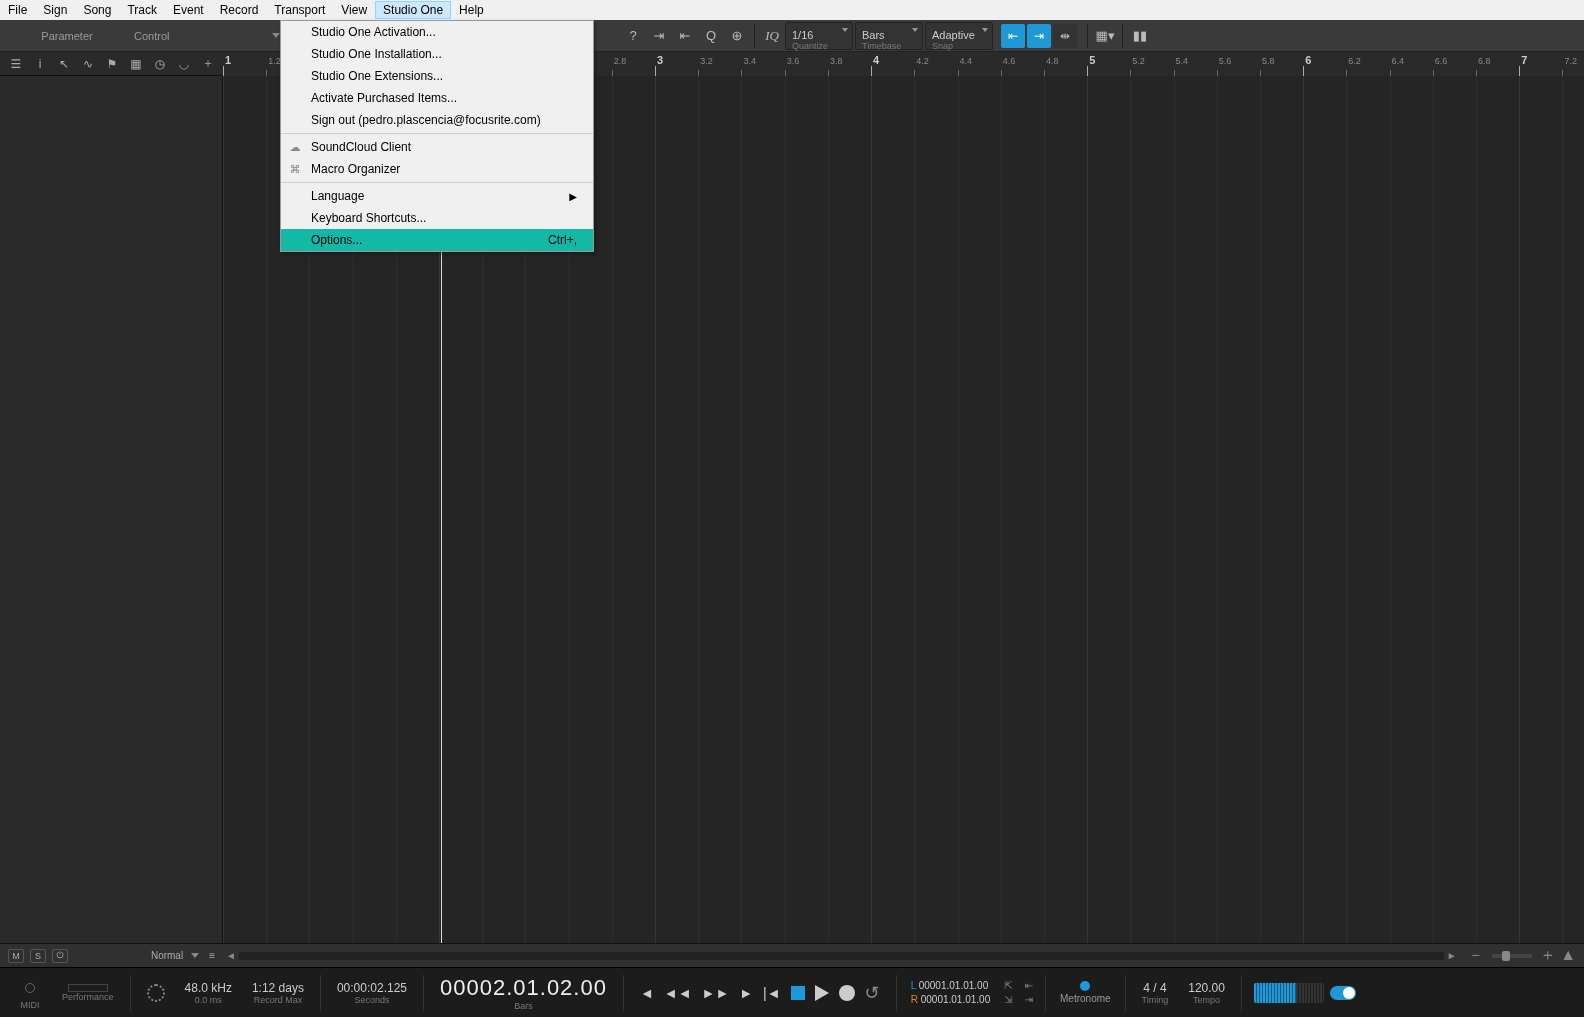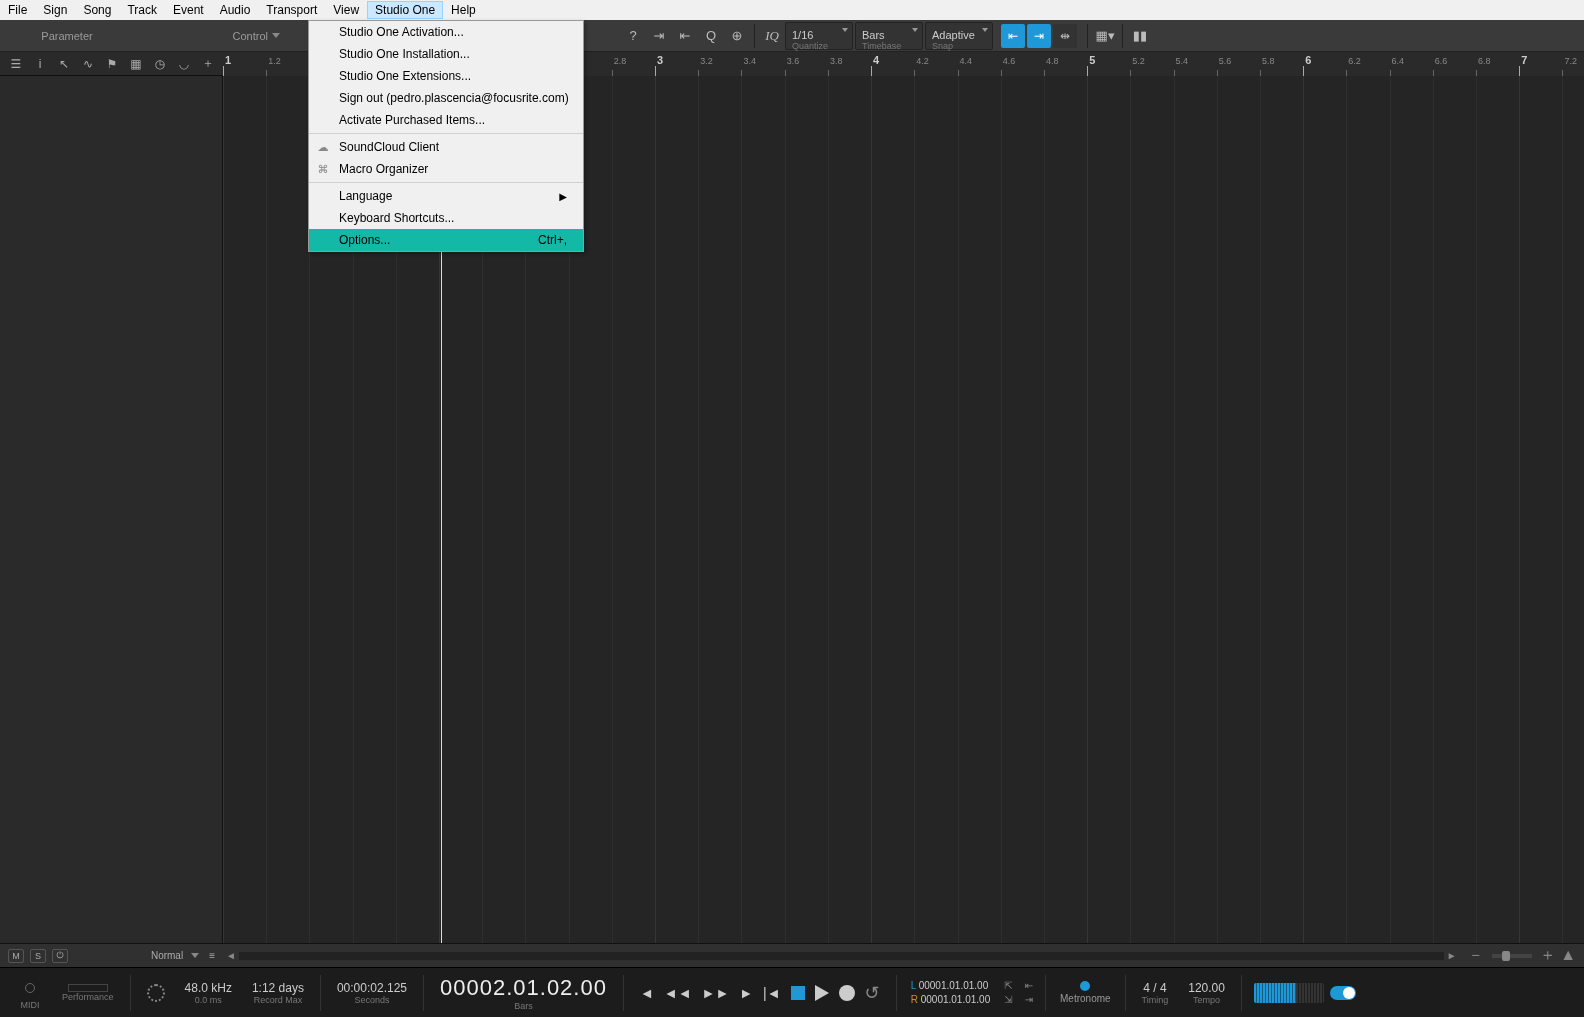--- a/index.html
+++ b/index.html
@@ -4,32 +4,32 @@
 <style>
 * { margin: 0; padding: 0; box-sizing: border-box; font-family: "Segoe UI", Arial, sans-serif; }
 body { background: #1a1a1a; width: 1584px; height: 1017px; overflow: hidden; color: #ccc; user-select: none; }
 
 
 .menubar { height: 20px; background: #f0f0f0; display: flex; align-items: center; font-size: 12px; color: #000; }
 .menubar .item { padding: 2px 8px; cursor: default; }
 .menubar .item.active { background: #cce8ff; border: 1px solid #99d1ff; padding: 1px 7px; }
 
 
-.dropdown { position: absolute; top: 20px; left: 308px; width: 276px; background: #f0f0f0; border: 1px solid #999; box-shadow: 2px 2px 4px rgba(0,0,0,0.3); font-size: 12px; color: #000; z-index: 1000; }
+.dropdown { position: absolute; top: 20px; left: 280px; width: 314px; background: #f0f0f0; border: 1px solid #999; box-shadow: 2px 2px 4px rgba(0,0,0,0.3); font-size: 12px; color: #000; z-index: 1000; }
 .dropdown .mrow { display: flex; align-items: center; height: 22px; padding: 0 8px 0 30px; position: relative; }
 .dropdown .mrow.hover { background: #14b8a6; }
 .dropdown .mrow .shortcut { margin-left: auto; padding-right: 8px; }
 .dropdown .mrow .submenu-arrow { margin-left: auto; padding-right: 8px; font-size: 10px; }
 .dropdown .sep { height: 1px; background: #d0d0d0; margin: 2px 0; }
 .dropdown .micon { position: absolute; left: 6px; width: 16px; height: 16px; display: flex; align-items: center; justify-content: center; color: #888; font-size: 11px; }
 
 
 .toolbar { height: 32px; background: #3a3a3a; display: flex; align-items: center; font-size: 11px; color: #9a9a9a; border-bottom: 1px solid #222; }
 .param-label { width: 134px; text-align: center; }
-.control-label { width: 134px; text-align: right; }
+.control-label { width: 134px; text-align: left; }
 .tri-down { width: 0; height: 0; border-left: 4px solid transparent; border-right: 4px solid transparent; border-top: 5px solid #888; margin-left: 4px; }
 .toolbar-gap { flex: 1; }
 .toolbar .btn { width: 26px; height: 26px; display: flex; align-items: center; justify-content: center; color: #bbb; font-size: 13px; }
 .toolbar .sep { width: 1px; height: 24px; background: #222; margin: 0 4px; }
 .qgroup { display: flex; flex-direction: column; height: 28px; justify-content: center; padding: 0 6px; min-width: 68px; border: 1px solid #222; background: #333; margin-right: 2px; border-radius: 2px; position: relative; }
 .qgroup .top { font-size: 11px; color: #ccc; line-height: 12px; margin-top: 8px; }
 .qgroup .bottom { font-size: 9px; color: #777; line-height: 10px; }
 .qgroup .dd { position: absolute; right: 4px; top: 5px; width: 0; height: 0; border-left: 3px solid transparent; border-right: 3px solid transparent; border-top: 4px solid #999; }
 .snap-btns { display: flex; gap: 2px; margin: 0 6px; }
 .snap-btns .sb { width: 24px; height: 24px; background: #1e98d6; border-radius: 2px; display: flex; align-items: center; justify-content: center; color: #fff; font-size: 12px; }
@@ -97,42 +97,42 @@
 </style>
 </head>
 <body>
 
 <div class="menubar" id="menubar">
     <div class="item">File</div>
     <div class="item">Sign</div>
     <div class="item">Song</div>
     <div class="item">Track</div>
     <div class="item">Event</div>
-    <div class="item">Audio</div>
+    <div class="item">Record</div>
     <div class="item">Transport</div>
     <div class="item">View</div>
     <div class="item active">Studio One</div>
     <div class="item">Help</div>
   </div>
 
 <div class="dropdown" id="dropdown">
     <div class="mrow">
       <span>Studio One Activation...</span>
     </div>
     <div class="mrow">
       <span>Studio One Installation...</span>
     </div>
     <div class="mrow">
       <span>Studio One Extensions...</span>
     </div>
     <div class="mrow">
+      <span>Activate Purchased Items...</span>
+    </div>
+    <div class="mrow">
       <span>Sign out (pedro.plascencia@focusrite.com)</span>
-    </div>
-    <div class="mrow">
-      <span>Activate Purchased Items...</span>
     </div>
     <div class="sep"></div>
     <div class="mrow">
       <span class="micon">☁</span>
       <span>SoundCloud Client</span>
     </div>
     <div class="mrow">
       <span class="micon">⌘</span>
       <span>Macro Organizer</span>
     </div>

